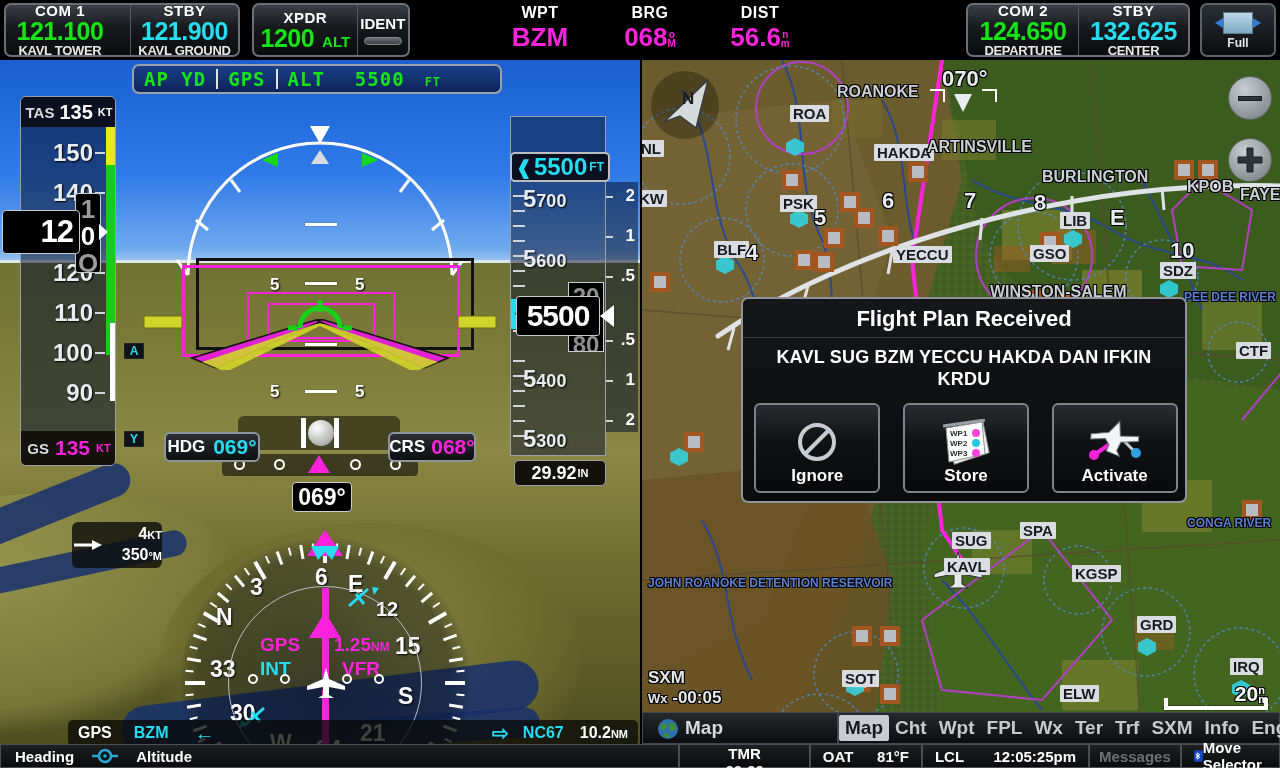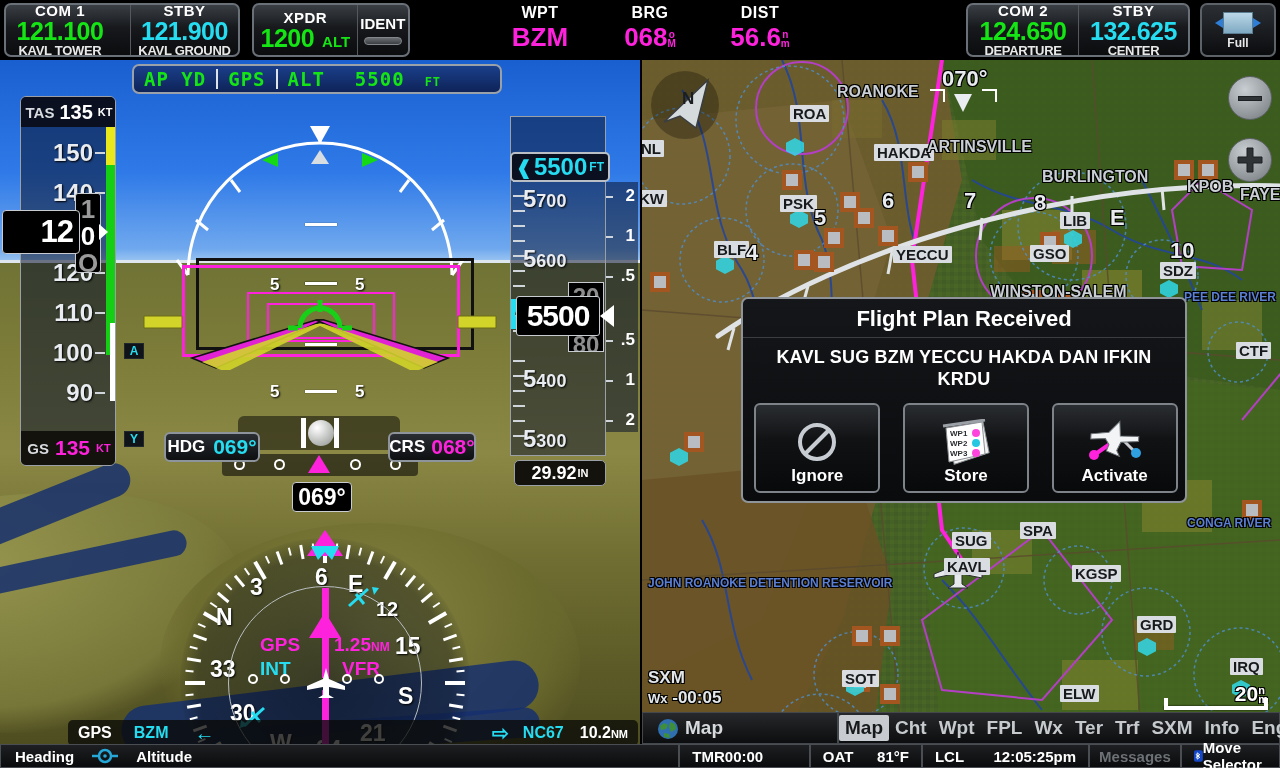--- a/index.html
+++ b/index.html
@@ -526,20 +526,30 @@
       <span class="v cyan">069°</span>
     </div>
     <div class="pill" style="left:388px; top:372px; width:88px;">
       <span class="k">CRS</span>
       <span class="v magenta">068°</span>
     </div>
     <div class="hdgbug">
       <span class="v">069°</span>
     </div>
 
+    <div class="wind">
+      <svg width="32" height="20" viewBox="0 0 32 20">
+        <line x1="2" y1="10" x2="26" y2="10" stroke="#fff" stroke-width="3"></line>
+        <polygon points="30,10 20,5 20,15" fill="#fff"></polygon>
+      </svg>
+      <div class="txt">
+        <div><span>4</span><span class="u">KT</span></div>
+        <div><span>350</span><span class="u">°M</span></div>
+      </div>
+    </div>
 
     <div class="hsi">
       <div class="hsi-face"></div>
       <svg width="290" height="290" viewBox="0 0 290 290" style="position:absolute;left:0;top:0;">
         <g id="ticks" stroke="#ffffff">
             <line x1="145.0" y1="5.0" x2="145.0" y2="25.0" stroke-width="4"></line>
             <line x1="157.2" y1="5.5" x2="156.5" y2="13.5" stroke-width="2"></line>
             <line x1="169.3" y1="7.1" x2="166.9" y2="20.9" stroke-width="3"></line>
             <line x1="181.2" y1="9.8" x2="179.2" y2="17.5" stroke-width="2"></line>
             <line x1="192.9" y1="13.4" x2="188.1" y2="26.6" stroke-width="3"></line>
@@ -957,21 +967,21 @@
     <div class="st-seg" style="width:740px; padding-left:14px; gap:16px;">
       <span>Heading</span>
       <svg width="26" height="18" viewBox="0 0 26 18" style="margin:0 2px;">
         <circle cx="13" cy="9" r="6" fill="none" stroke="#25a8d8" stroke-width="2.5"></circle>
         <circle cx="13" cy="9" r="1.8" fill="#25a8d8"></circle>
         <line x1="0" y1="9" x2="7" y2="9" stroke="#25a8d8" stroke-width="2.5"></line>
         <line x1="19" y1="9" x2="26" y2="9" stroke="#25a8d8" stroke-width="2.5"></line>
       </svg>
       <span>Altitude</span>
     </div>
-    <div class="st-seg" style="width:140px; padding:0 12px;">
+    <div class="st-seg" style="width:140px; justify-content:space-between; padding:0 12px;flex-direction:column;">
       <span class="k">TMR</span>
       <span>00:00</span>
     </div>
     <div class="st-seg" style="width:120px; justify-content:space-between; padding:0 12px;">
       <span class="k">OAT</span>
       <span>81°F</span>
     </div>
     <div class="st-seg" style="width:180px; justify-content:space-between; padding:0 12px;">
       <span class="k">LCL</span>
       <span>12:05:25pm</span>

